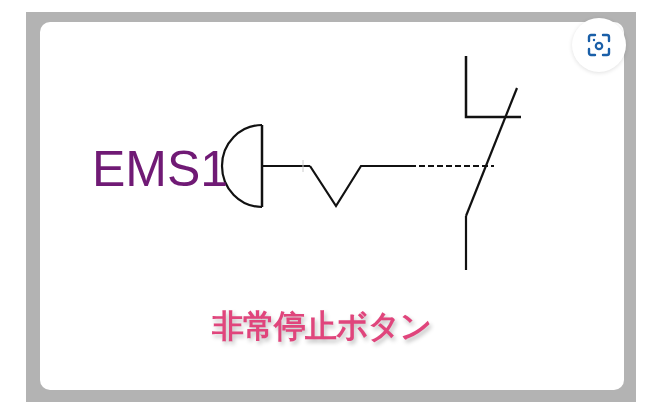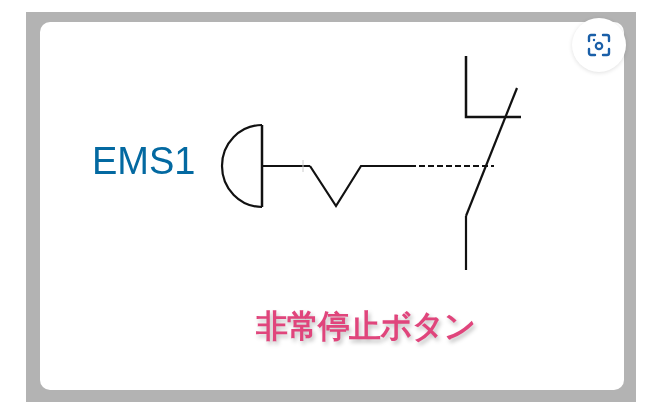--- a/index.html
+++ b/index.html
@@ -1,21 +1,21 @@
 <!DOCTYPE html>
 <html><head>
   <meta charset="utf-8">
   <style>
     html, body { margin: 0; padding: 0; background: #ffffff; }
     body { width: 649px; height: 406px; position: relative; overflow: hidden; font-family: "Liberation Sans", sans-serif; }
     .frame { position: absolute; left: 26px; top: 12px; width: 610px; height: 390px; background: #b3b3b3; }
     .card { position: absolute; left: 40px; top: 22px; width: 584px; height: 368px; background: #ffffff; border-radius: 10px; }
     .diagram { position: absolute; left: 0; top: 0; }
-    .label { position: absolute; left: 92px; top: 140px; font-size: 38px; color: #0369a1; letter-spacing: 0px; }
-    .caption { position: absolute; left: 212px; top: 305px; font-size: 32px; font-weight: bold; color: #e0457c; text-shadow: 2px 3px 4px rgba(0,0,0,0.25); font-family: "DejaVu Sans", sans-serif; letter-spacing: -1px; margin-left: 44px; }
+    .label { position: absolute; left: 92px; top: 140px; font-size: 50px; color: #701a75; letter-spacing: 0px; }
+    .caption { position: absolute; left: 212px; top: 305px; font-size: 32px; font-weight: bold; color: #e0457c; text-shadow: 2px 3px 4px rgba(0,0,0,0.25); font-family: "DejaVu Sans", sans-serif; letter-spacing: -1px; }
     .lens-btn { position: absolute; left: 572px; top: 18px; width: 54px; height: 54px; border-radius: 50%; background: #ffffff; box-shadow: 0 1px 4px rgba(0,0,0,0.12); display: flex; align-items: center; justify-content: center; cursor: pointer; }
   </style>
 </head>
 <body>
 
 <div class="frame"></div>
 <div class="card"></div>
 
 <svg class="diagram" width="649" height="406" viewBox="0 0 649 406">
 

